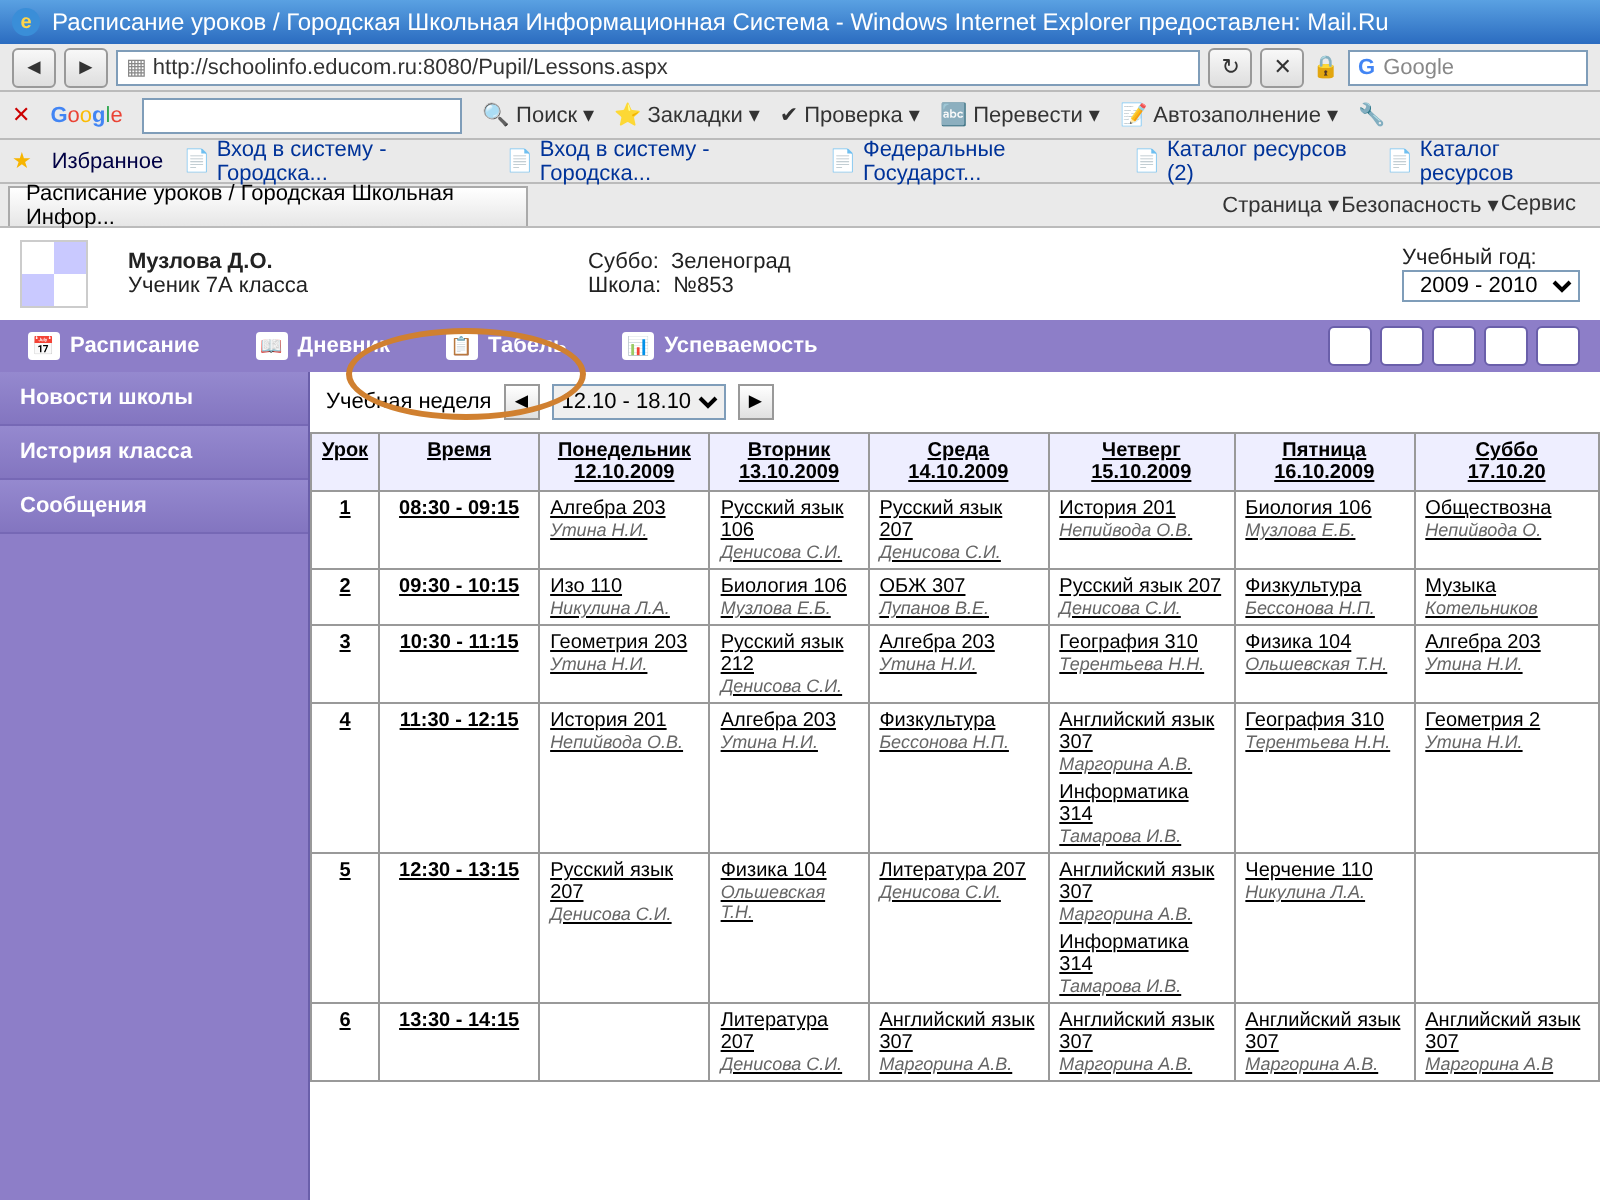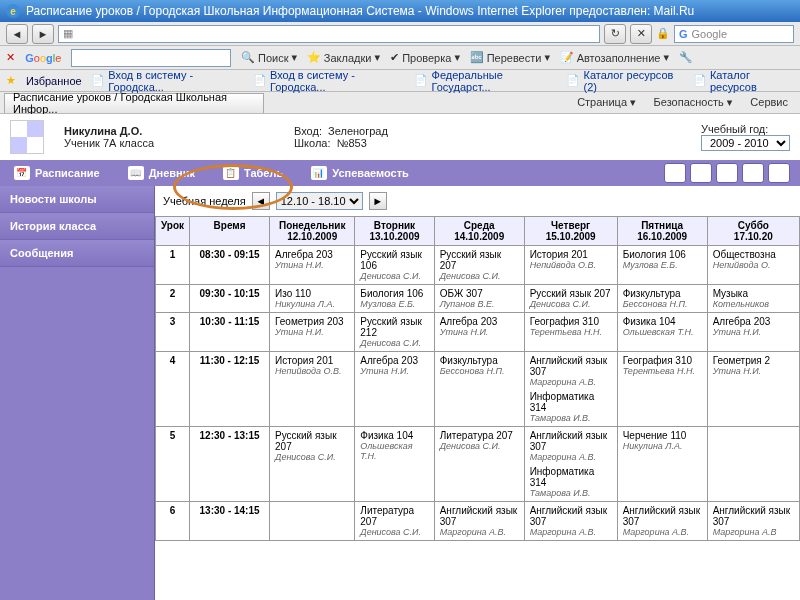--- a/index.html
+++ b/index.html
@@ -12,41 +12,41 @@
   .searchbox { width:120px; background:#fff; border:1px solid #7f9db9; height:18px; padding:1px 4px; display:flex; align-items:center; gap:4px; }
   .toolbar2 { background:#eaeaea; border-bottom:1px solid #bbb; height:24px; display:flex; align-items:center; padding:2px 6px; gap:10px; font-size:11px; color:#333; }
   .toolbar2 .gicon { color:#4285f4; font-weight:bold; }
   .toolbar2 .g2 { color:#ea4335; } .toolbar2 .g3{color:#fbbc05;} .toolbar2 .g4{color:#34a853;}
   .toolbar2 .tb-item { display:flex; align-items:center; gap:3px; }
   .favbar { background:#eaeaea; border-bottom:1px solid #bbb; height:22px; display:flex; align-items:center; padding:2px 6px; gap:10px; font-size:11px; color:#004; }
   .favbar .star { color:#f7b500; }
   .favbar .link { color:#003399; text-decoration:underline dotted transparent; display:flex; align-items:center; gap:3px; }
   .tabbar { background:#eaeaea; height:22px; display:flex; align-items:center; padding:0 4px; border-bottom:1px solid #bbb; }
   .tab { background:linear-gradient(#fff,#e6e6e6); border:1px solid #aaa; border-bottom:none; padding:2px 8px; font-size:11px; height:20px; display:flex; align-items:center; max-width:260px; }
-  .rightlinks { margin-left:auto; font-size:11px; color:#333; display:flex; gap:18px; padding-right:8px; }
+  .rightlinks { margin-left:auto; font-size:11px; color:#333; display:flex; gap:1px; padding-right:8px; }
   .page { background:#fff; height:calc(600px - 22px - 24px - 24px - 22px - 22px); overflow:hidden; position:relative; }
   .infobar { display:flex; align-items:center; padding:6px 10px; gap:20px; }
   .infobar .logo { width:34px; height:34px; background:repeating-conic-gradient(#c9c9ff 0 25%, #fff 0 50%); border:1px solid #ccc; }
   .infobar .col { font-size:11px; color:#222; }
   .yearsel { border:1px solid #7f9db9; background:#fff; height:16px; padding:0 4px; font-size:11px; }
   .circle { position:absolute; border:3px solid #d08030; border-radius:50%; width:120px; height:46px; left:173px; top:4px; pointer-events:none; }
   .navpurple { background:#8d7ec8; height:26px; display:flex; align-items:center; position:relative; }
   .navpurple .nitem { display:flex; align-items:center; gap:5px; color:#fff; font-size:11px; padding:0 14px; font-weight:bold; }
   .navpurple .nicon { width:16px; height:14px; background:#fff; border-radius:2px; display:flex; align-items:center; justify-content:center; color:#8d7ec8; font-size:9px; }
   .navpurple .ricon { width:22px; height:20px; background:#fff; border:1px solid #6a5faa; margin-right:4px; border-radius:3px; }
   .navpurple .ricons { margin-left:auto; display:flex; padding-right:6px; }
   .body { display:flex; height:calc(100% - 46px - 26px); }
   .side { width:155px; background:#8d7ec8; border-right:1px solid #6a5faa; }
   .side .sitem { color:#fff; padding:7px 10px; border-bottom:1px solid #7668b5; font-size:11px; font-weight:bold; background:linear-gradient(#9589cf,#8375c0); }
   .content { flex:1; background:#fff; overflow:auto; }
   .weekbar { display:flex; align-items:center; gap:6px; padding:6px 8px; font-size:11px; }
   .weekbar select { border:1px solid #7f9db9; font-size:11px; height:18px; }
   .weekbar .arrow { border:1px solid #999; width:18px; height:18px; display:flex; align-items:center; justify-content:center; background:linear-gradient(#fff,#e0e0e0); }
   table.sched { border-collapse:collapse; width:100%; font-size:10px; }
-  table.sched th, table.sched td { border:1px solid #999; padding:3px 5px; vertical-align:top; text-align:left; background:#fff; }
+  table.sched th, table.sched td { border:1px solid #999; padding:3px 5px; vertical-align:top; text-align:left; background:#fff;text-decoration:underline; }
   table.sched th { background:#eef; text-align:center; font-weight:bold; }
   table.sched th.day { font-size:10px; }
   table.sched .subj { color:#000; }
   table.sched .teacher { color:#666; font-style:italic; font-size:9px; }
   table.sched td.rownum { text-align:center; font-weight:bold; width:28px; }
   table.sched td.time { text-align:center; font-weight:bold; width:80px; white-space:nowrap; }
   .gsearch { background:#fff; border:1px solid #7f9db9; height:18px; width:160px; }
   .lockpad { color:#cc9900; }
 </style>
 </head>
@@ -55,20 +55,21 @@
 <div class="titlebar">
   <div class="ie-icon">e</div>
   <span>Расписание уроков / Городская Школьная Информационная Система - Windows Internet Explorer предоставлен: Mail.Ru</span>
 </div>
 
 <div class="addrbar">
   <div class="navbtn">◄</div>
   <div class="navbtn">►</div>
   <div class="addr">
       <span style="color:#888;margin-right:3px;">▦</span>
+      <span>http://schoolinfo.educom.ru:8080/Pupil/Lessons.aspx</span>
     </div>
   <div class="navbtn">↻</div>
   <div class="navbtn">✕</div>
   <span class="lockpad">🔒</span>
   <div class="searchbox">
       <span style="color:#4285f4;font-weight:bold;">G</span>
       <span style="color:#888;">Google</span>
     </div>
 </div>
 
@@ -102,25 +103,25 @@
     <span>Страница ▾</span>
     <span>Безопасность ▾</span>
     <span>Сервис</span>
   </div>
 </div>
 
 <div class="page">
   <div class="infobar">
     <div class="logo"></div>
     <div class="col">
-      <div style="font-weight:bold;">Никулина Д.О.</div>
+      <div style="font-weight:bold;">Музлова Д.О.</div>
       <div>Ученик 7А класса</div>
     </div>
     <div class="col" style="margin-left:120px;">
-      <div><span>Вход:</span>&nbsp;&nbsp;<span>Зеленоград</span></div>
+      <div><span>Суббо:</span>&nbsp;&nbsp;<span>Зеленоград</span></div>
       <div><span>Школа:</span>&nbsp;&nbsp;<span>№853</span></div>
     </div>
     <div class="col" style="margin-left:auto;">
       <div>Учебный год:</div>
       <select class="yearsel"><option>2009 - 2010</option></select>
     </div>
   </div>
 
   <div class="navpurple">
     <div class="circle"></div>

